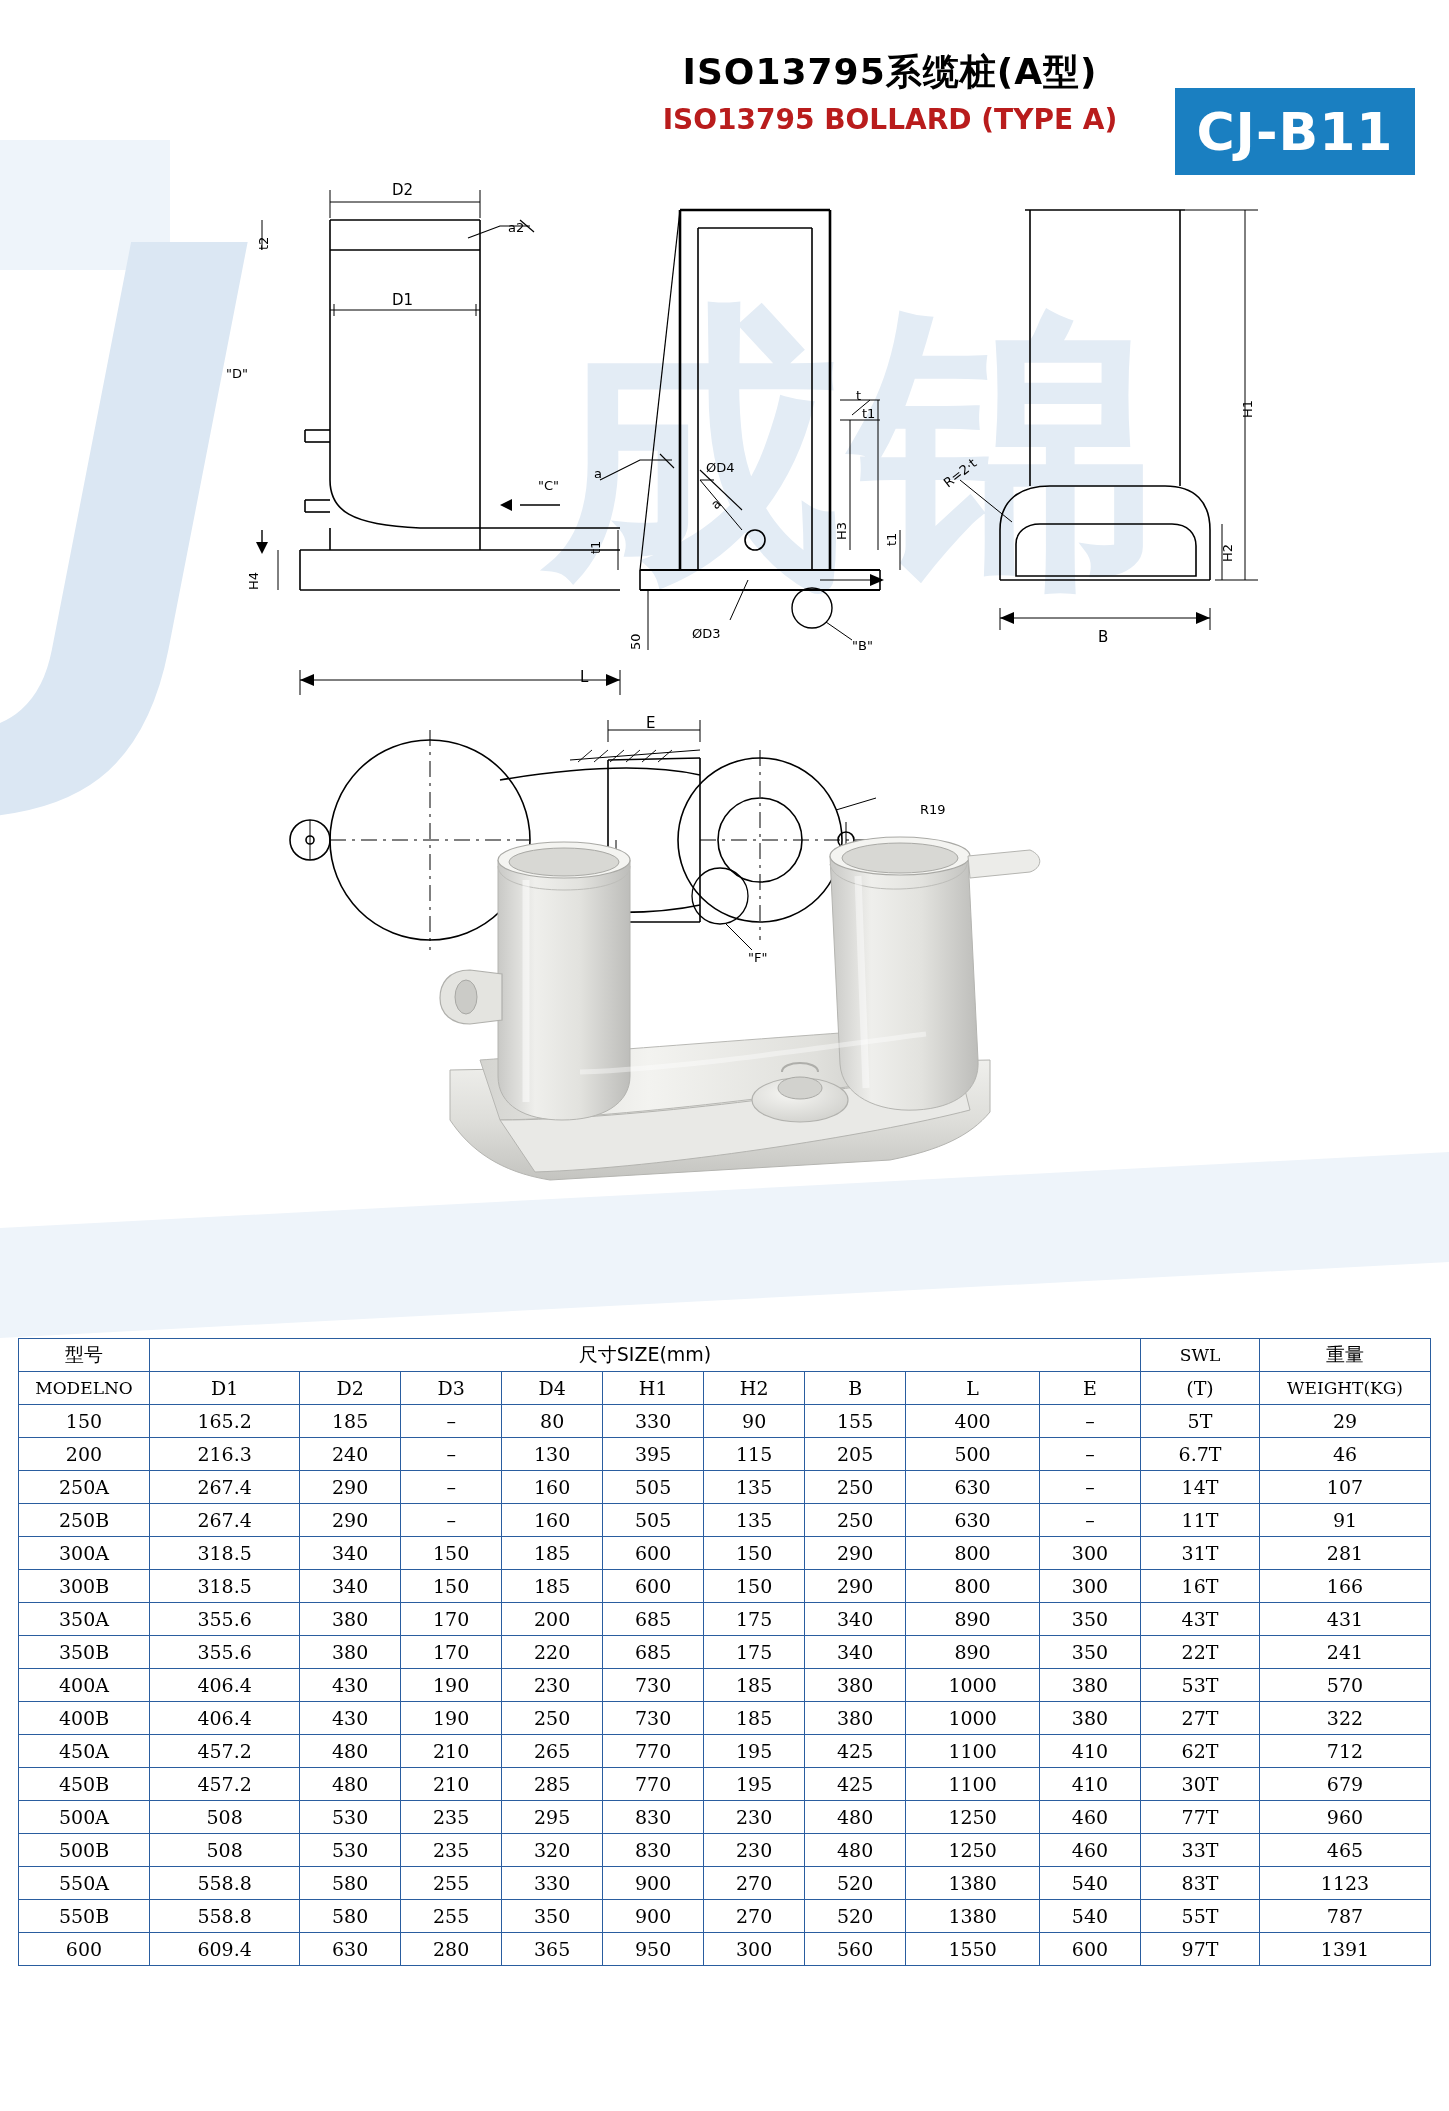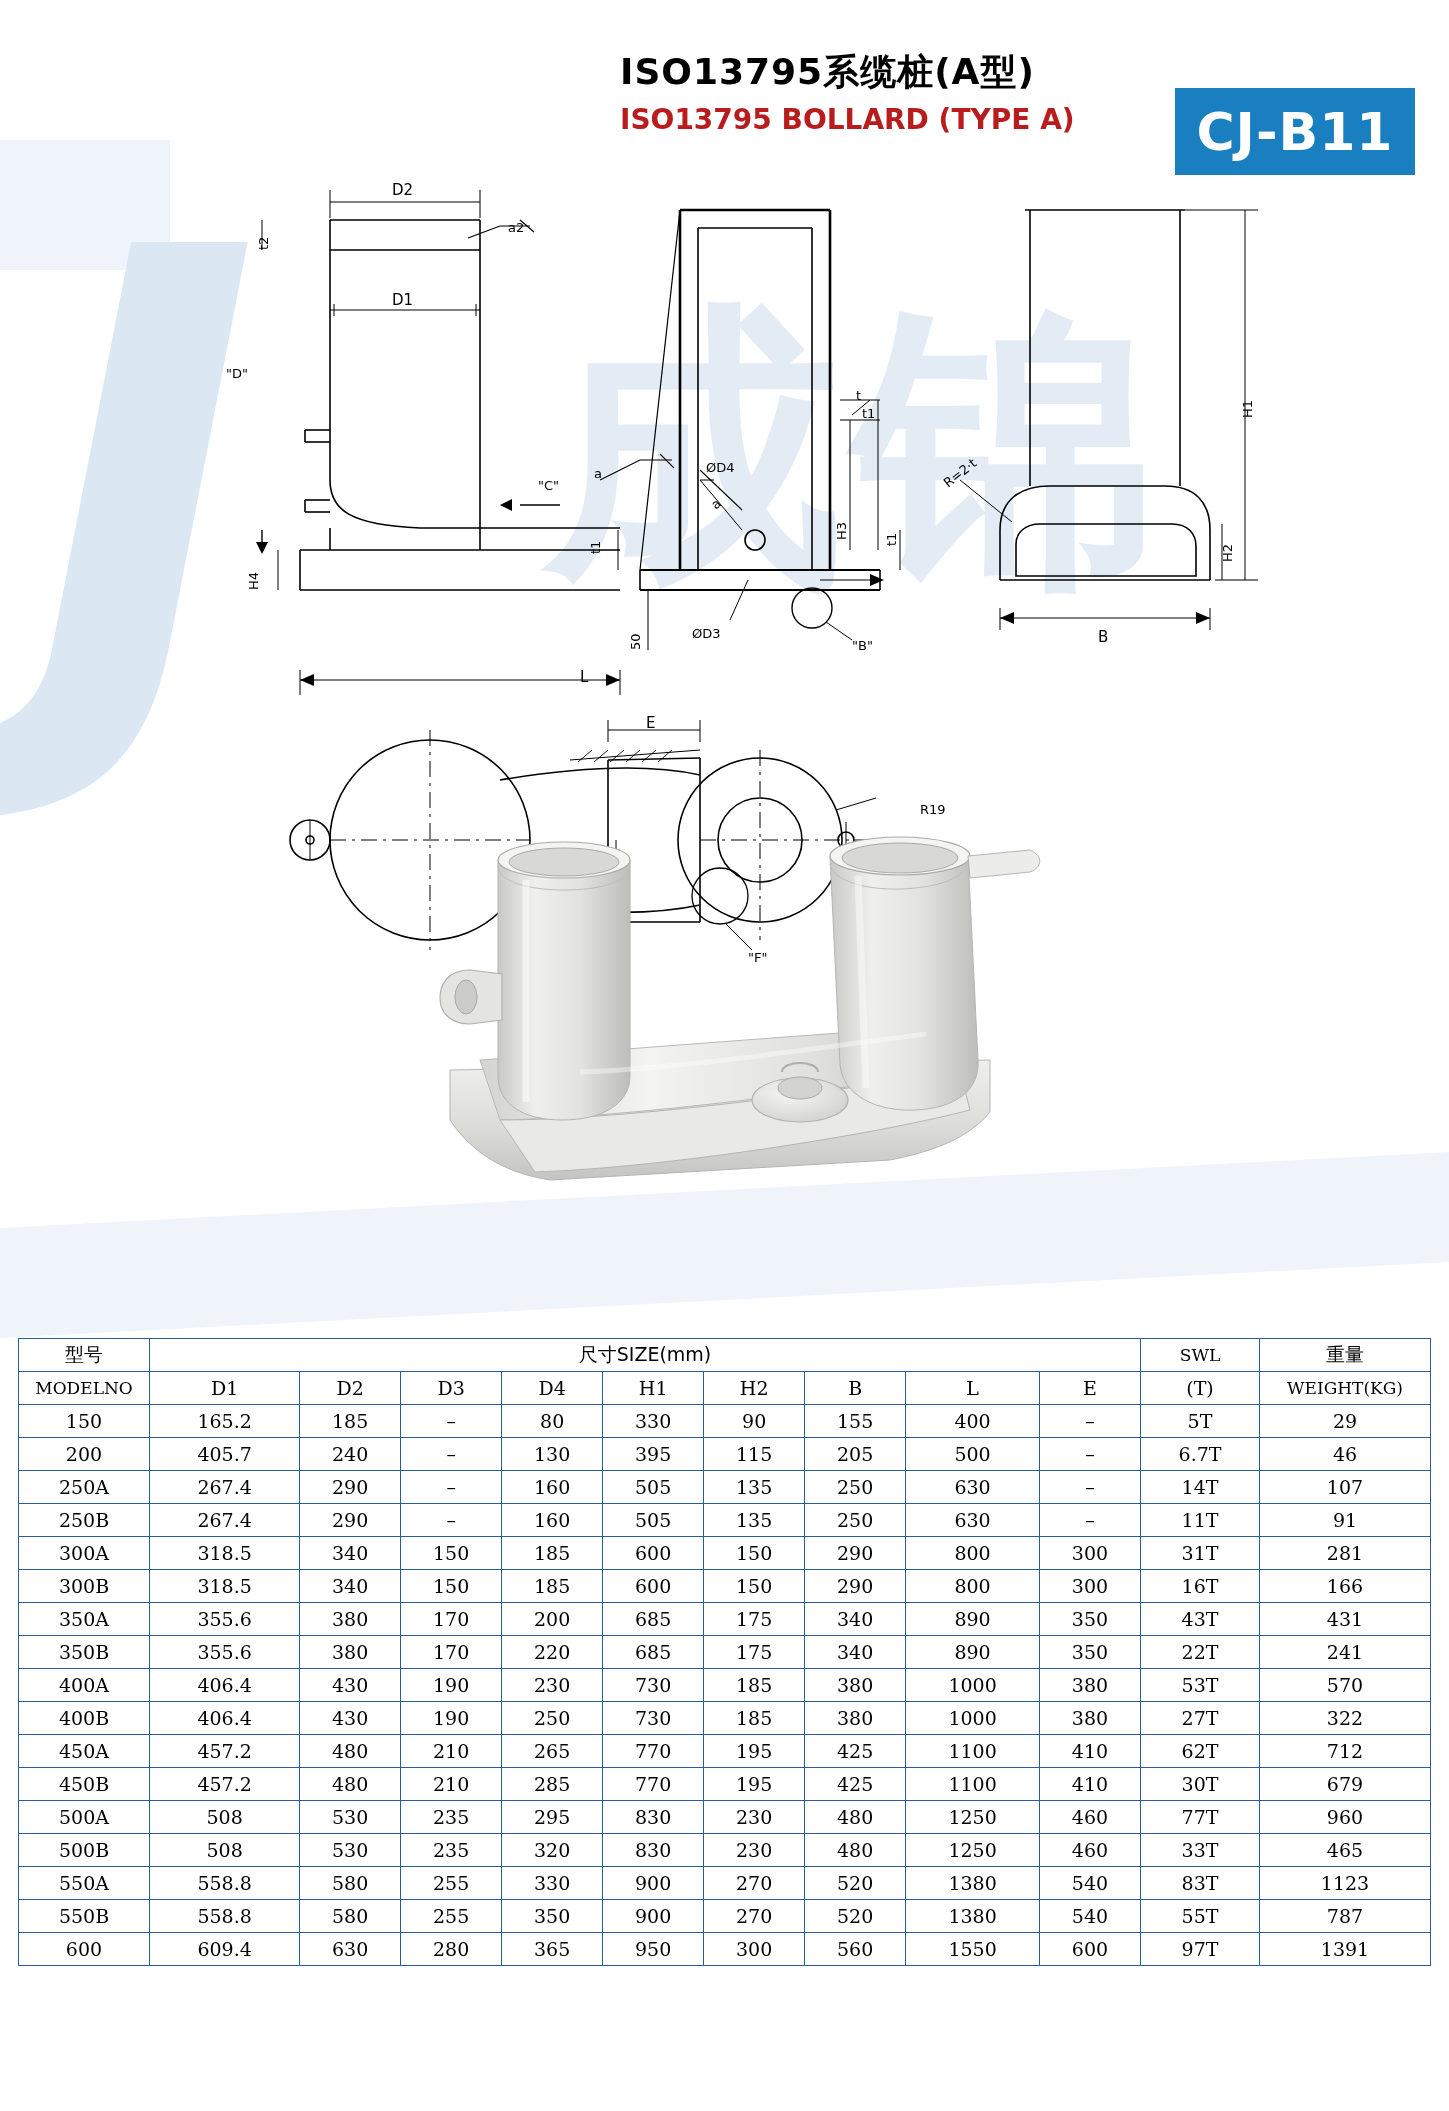--- a/index.html
+++ b/index.html
@@ -54,20 +54,21 @@
   
   .header{
     position:absolute;
     top:40px;left:0;width:1449px;
     z-index:5;
   }
   .title-block{
     position:absolute;
     left:620px;top:8px;
     width:540px;
+    text-align:center;
   }
   .title-cn{
     font-family:"DejaVu Sans", sans-serif;
     font-size:36px;
     font-weight:bold;
     letter-spacing:1px;
     color:#000;
     white-space:nowrap;
   }
   .title-en{
@@ -460,21 +461,21 @@
           <td>330</td>
           <td>90</td>
           <td>155</td>
           <td>400</td>
           <td>–</td>
           <td>5T</td>
           <td>29</td>
         </tr>
         <tr>
           <td>200</td>
-          <td>405.7</td>
+          <td>216.3</td>
           <td>240</td>
           <td>–</td>
           <td>130</td>
           <td>395</td>
           <td>115</td>
           <td>205</td>
           <td>500</td>
           <td>–</td>
           <td>6.7T</td>
           <td>46</td>

